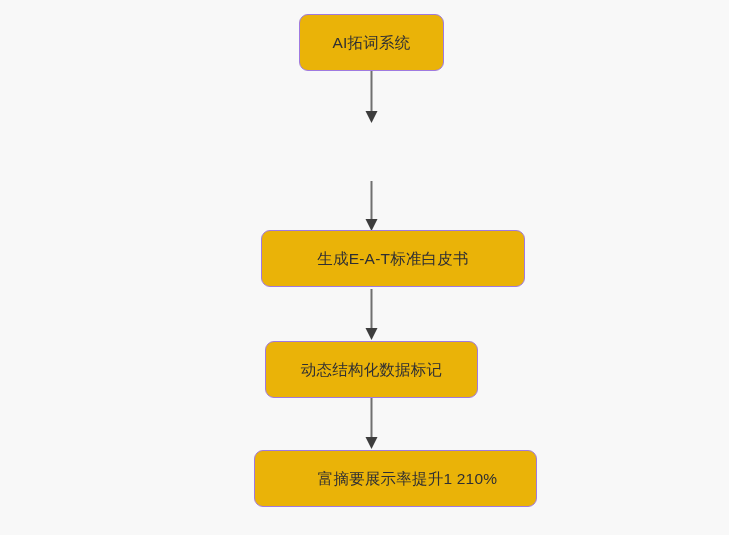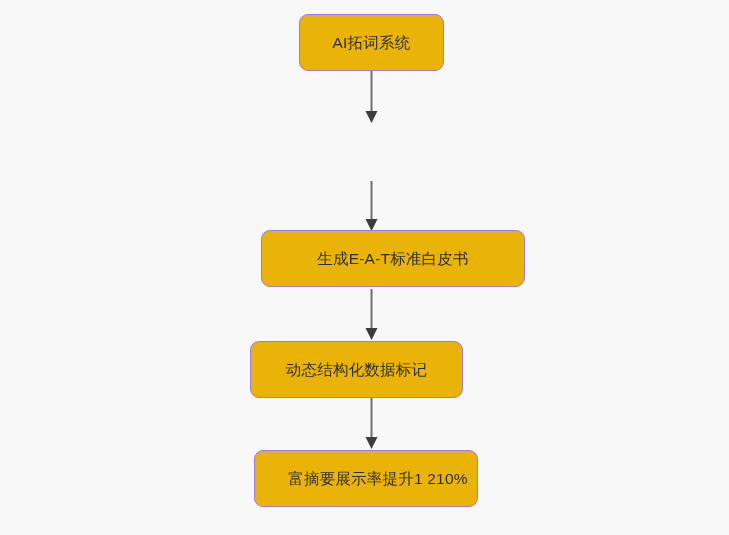--- a/index.html
+++ b/index.html
@@ -37,22 +37,22 @@
     color: #2f2f33;
     line-height: 1;
     letter-spacing: 0.2px;
     white-space: nowrap;
   }
 
   
   .node-1 { left: 299px; top: 14px;  width: 145px; }
   .node-2 { left: 275px; top: 124px; width: 191px; }
   .node-3 { left: 261px; top: 230px; width: 264px; }
-  .node-4 { left: 250px; top: 341px; width: 213px; }
-  .node-5 { left: 254px; top: 450px; width: 224px; padding-left: 24px; }
+  .node-4 { left: 265px; top: 341px; width: 213px; }
+  .node-5 { left: 254px; top: 450px; width: 283px; padding-left: 24px; }
 
   .edge {
     position: absolute;
     left: 0;
     top: 0;
     width: 729px;
     height: 535px;
     pointer-events: none;
     overflow: visible;
   }

